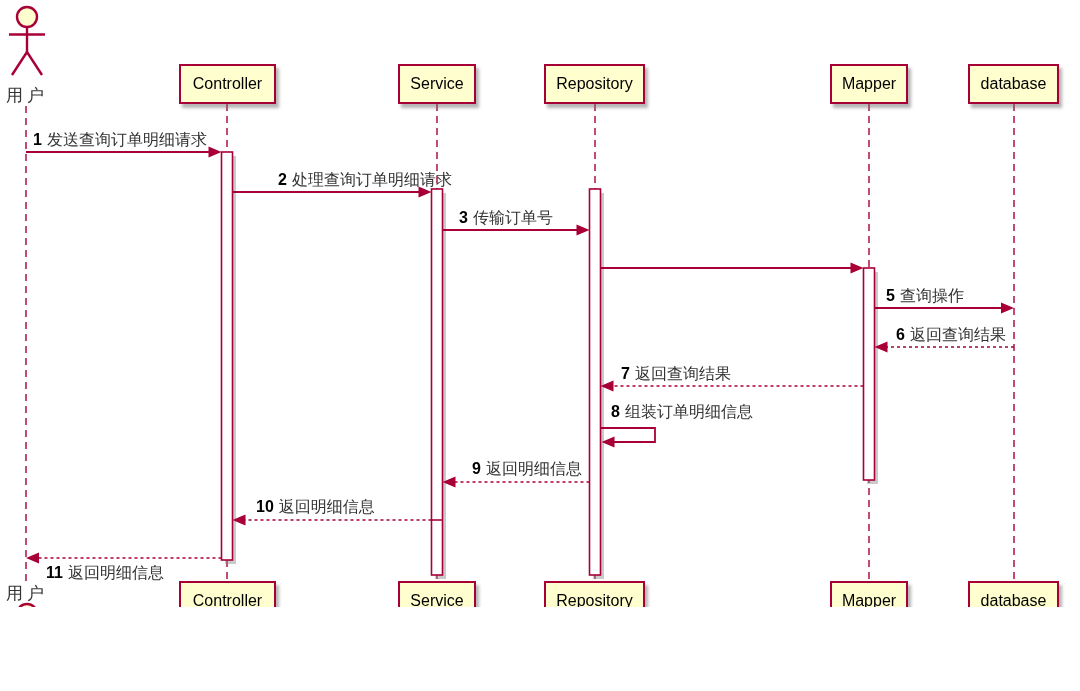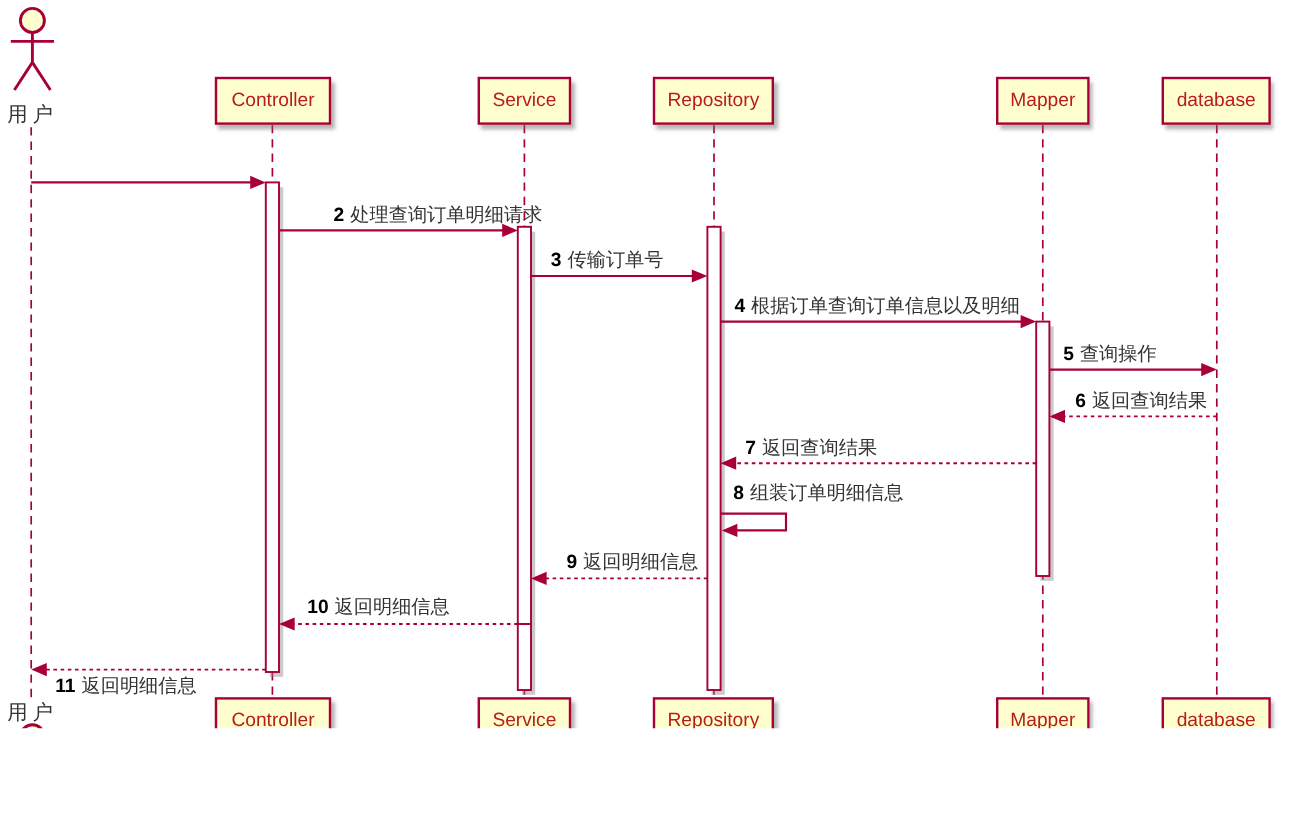--- a/index.html
+++ b/index.html
@@ -5,21 +5,21 @@
   html,body{margin:0;padding:0;background:#fff;}
   #canvas{
     position:relative;width:1080px;height:607px;background:#ffffff;
     font-family:"Liberation Sans","DejaVu Sans",sans-serif;overflow:hidden;
   }
   svg{position:absolute;left:0;top:0;}
   .p-box{
     position:absolute;box-sizing:border-box;height:40px;
     background:#fefece;border:2px solid #a80036;
     display:flex;align-items:center;justify-content:center;
-    font-size:16px;color:#b91c1c;
+    font-size:16px;color:#000000;
     box-shadow:3px 4px 3px rgba(110,110,110,.5);
   }
   .msg-label{
     position:absolute;white-space:nowrap;font-size:16px;color:#333;height:20px;line-height:20px;
   }
   .msg-label b{color:#000;margin-right:5px;font-weight:bold;}
   .actor-label{
     position:absolute;font-size:17px;color:#333;letter-spacing:4px;white-space:nowrap;
   }
   .watermark{
@@ -118,23 +118,23 @@
   <div class="p-box" style="left:544px;top:64px;width:101px;">Repository</div>
   <div class="p-box" style="left:830px;top:64px;width:78px;">Mapper</div>
   <div class="p-box" style="left:968px;top:64px;width:91px;">database</div>
 
   <div class="p-box" style="left:179px;top:581px;width:97px;">Controller</div>
   <div class="p-box" style="left:398px;top:581px;width:78px;">Service</div>
   <div class="p-box" style="left:544px;top:581px;width:101px;">Repository</div>
   <div class="p-box" style="left:830px;top:581px;width:78px;">Mapper</div>
   <div class="p-box" style="left:968px;top:581px;width:91px;">database</div>
 
+  <div class="msg-label" style="left:33px;top:130px;"><b>1</b><span>发送查询订单明细请求</span></div>
   <div class="msg-label" style="left:242px;top:170px;margin-left:36px;"><b>2</b><span>处理查询订单明细请求</span></div>
   <div class="msg-label" style="left:459px;top:208px;"><b>3</b><span>传输订单号</span></div>
-  <div class="msg-label" style="left:612px;top:246px;"><b>4</b><span>根据订单查询订单信息以及明细</span></div>
   <div class="msg-label" style="left:886px;top:286px;"><b>5</b><span>查询操作</span></div>
   <div class="msg-label" style="left:896px;top:325px;"><b>6</b><span>返回查询结果</span></div>
   <div class="msg-label" style="left:621px;top:364px;"><b>7</b><span>返回查询结果</span></div>
   <div class="msg-label" style="left:611px;top:402px;text-align:center;"><b>8</b><span>组装订单明细信息</span></div>
   <div class="msg-label" style="left:472px;top:459px;"><b>9</b><span>返回明细信息</span></div>
   <div class="msg-label" style="left:256px;top:497px;"><b>10</b><span>返回明细信息</span></div>
   <div class="msg-label" style="left:46px;top:563px;"><b>11</b><span>返回明细信息</span></div>
 
   <div class="watermark">头条 @石杉的架构笔记</div>
 

